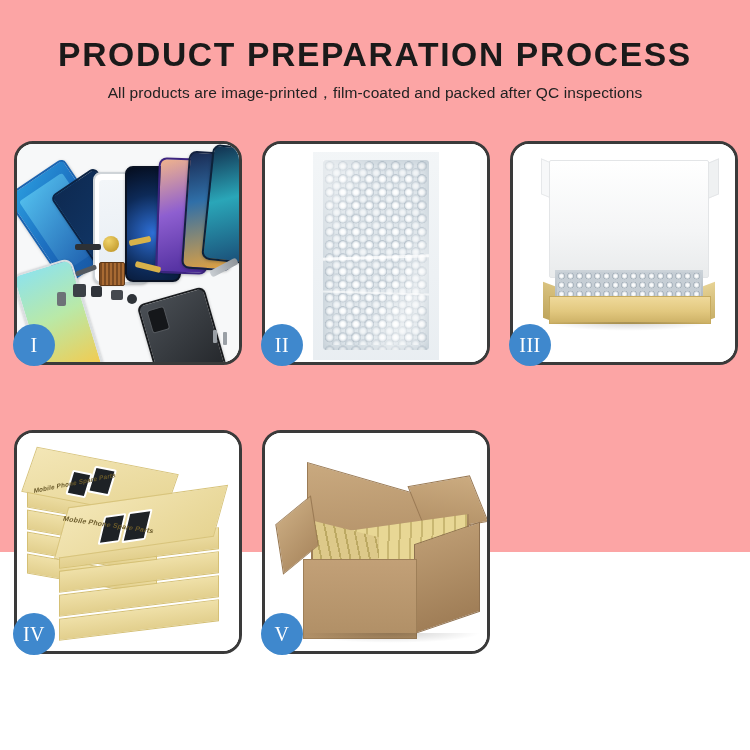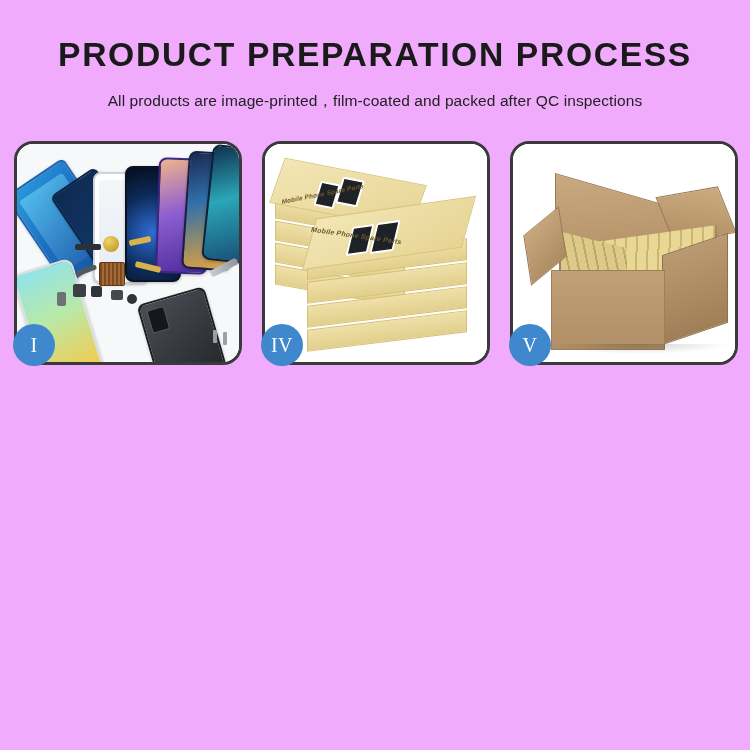--- a/index.html
+++ b/index.html
@@ -1,33 +1,33 @@
 <!DOCTYPE html>
 <html><head>
 <meta charset="utf-8">
 <style>
   html,body{margin:0;padding:0;}
   body{
     width:750px;height:750px;background:#ffffff;overflow:hidden;
     font-family:"Liberation Sans","DejaVu Sans",sans-serif;
     -webkit-font-smoothing:antialiased;
   }
-  .page{position:relative;width:750px;height:750px;background:#f0abfc;}
+  .page{position:relative;width:750px;height:552px;background:#fca5a5;}
 
   
   .header{position:absolute;left:0;top:0;width:750px;text-align:center;}
   .title{
     margin:0;padding-top:36px;
     font-size:33px;line-height:38px;font-weight:700;
     letter-spacing:1.6px;color:#1a1a1a;
     transform:scaleX(1.02);transform-origin:center;
     white-space:nowrap;
   }
   .subtitle{
-    margin:8px;padding-top:9px;
+    margin:0;padding-top:9px;
     font-size:15.5px;line-height:20px;font-weight:400;
     letter-spacing:0.1px;color:#222;white-space:nowrap;
   }
 
   
   .grid{
     position:absolute;left:14px;top:141px;width:724px;height:537px;
     display:grid;
     grid-template-columns:228px 228px 228px;
     grid-template-rows:224px 224px;
@@ -286,21 +286,46 @@
         <div class="part sq2"></div>
         <div class="part sq3"></div>
         <div class="part sq4"></div>
         <div class="part sq5"></div>
         <div class="part scr1"></div>
         <div class="part scr2"></div>
       </div>
       <div class="badge">I</div>
     </div>
 
-
+    <div class="panel">
+      <div class="panel-clip p2">
+        <div class="wrap-sheet"></div>
+        <div class="bubbles"></div>
+        <div class="bubbles2"></div>
+        <div class="wrap-crease"></div>
+        <div class="wrap-crease2"></div>
+        <div class="wrap-gloss"></div>
+      </div>
+      <div class="badge">II</div>
+    </div>
+
+    <div class="panel">
+      <div class="panel-clip p3">
+        <div class="lid-flapL"></div>
+        <div class="lid-flapR"></div>
+        <div class="lid"></div>
+        <div class="box-inner"></div>
+        <div class="box-bubbles"></div>
+        <div class="box-sideL"></div>
+        <div class="box-sideR"></div>
+        <div class="box-front"></div>
+        <div class="box-shadow"></div>
+      </div>
+      <div class="badge">III</div>
+    </div>
 
     <div class="panel">
       <div class="panel-clip p4">
         <div class="stackwrap">
           <div class="ybox yb-l1"></div>
           <div class="ybox yb-l2"></div>
           <div class="ybox yb-l3"></div>
           <div class="ybox yb-l4"></div>
           <div class="ytop ytop-a"></div>
           <div class="ys-a1 yscreen"></div>

